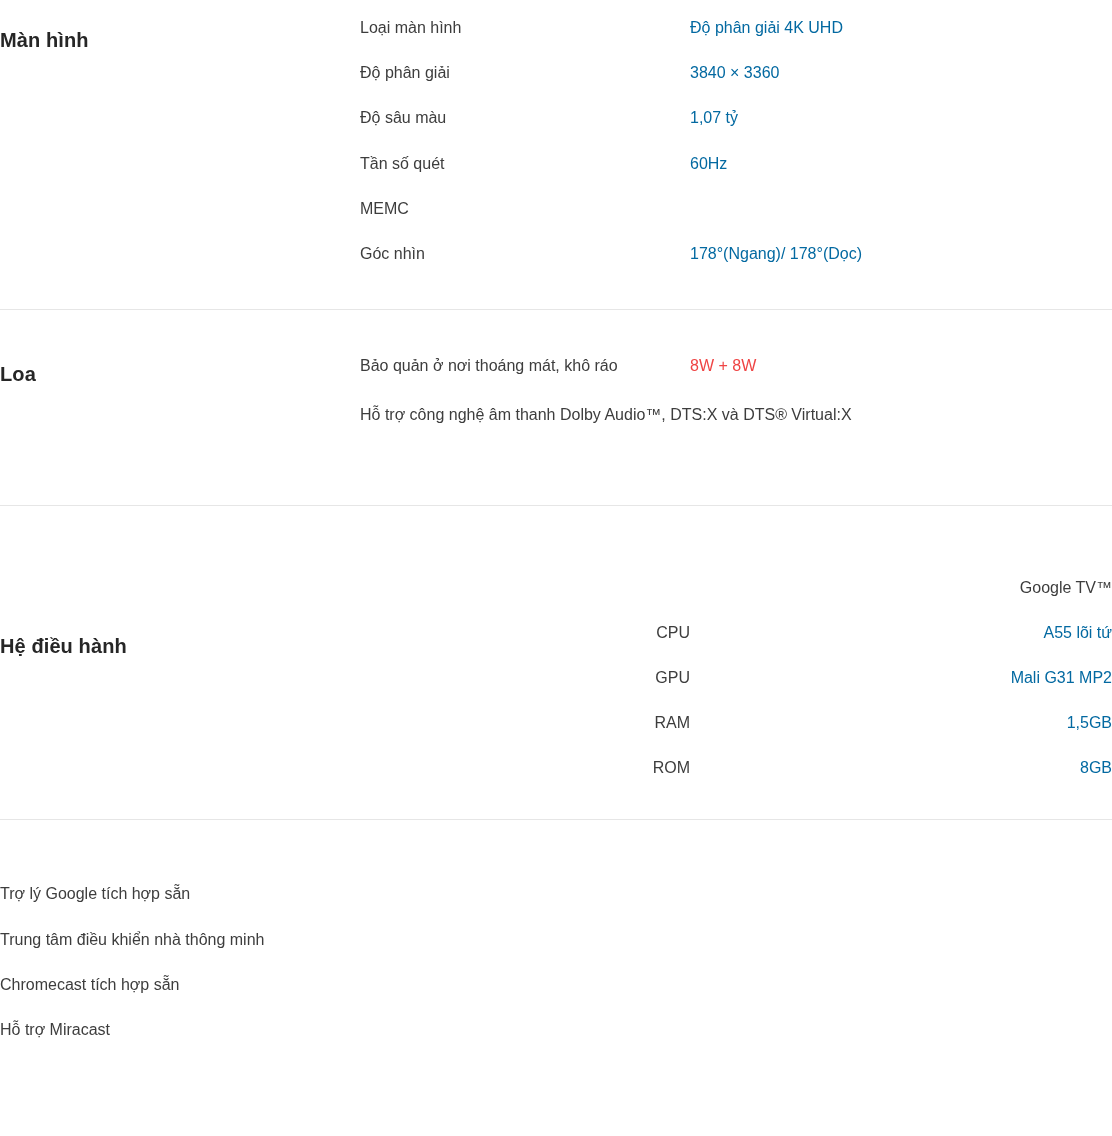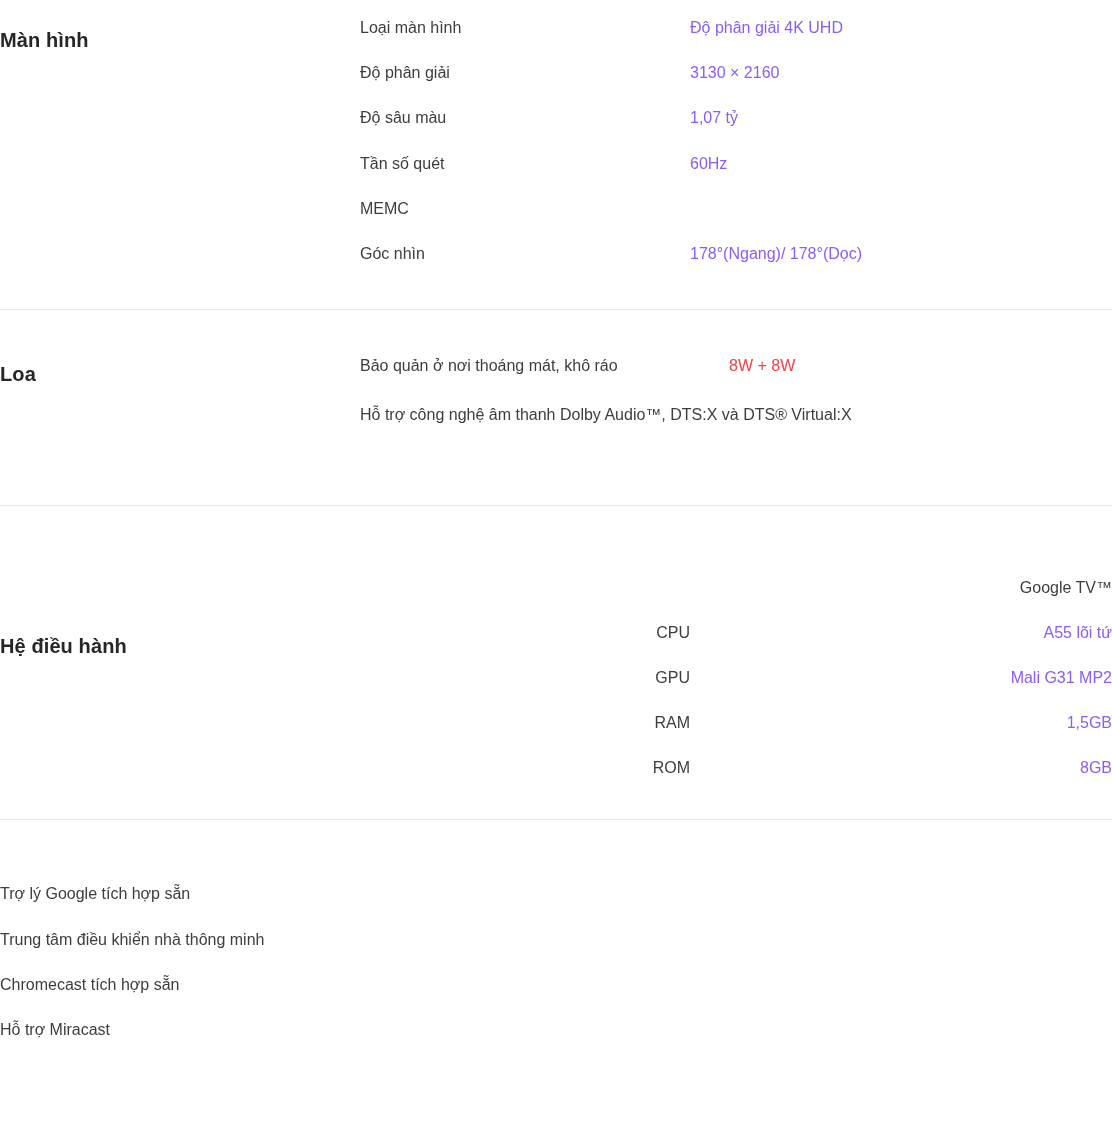--- a/index.html
+++ b/index.html
@@ -51,37 +51,37 @@
   .row-label {
     width: 330px;
     flex: 0 0 330px;
     font-size: 16px;
     color: #3d3d3d;
     line-height: 1.45;
   }
   .row-value {
     flex: 1 1 auto;
     font-size: 16px;
-    color: #8b5cf6;
+    color: #0369a1;
     line-height: 1.45;
   }
   .row-label.full {
     width: auto;
     flex: 1 1 auto;
   }
 
   
   #sec-display { padding-top: 16px; padding-bottom: 44px; }
   #sec-display .section-title { padding-top: 10px; }
   #sec-display .row { margin-bottom: 22px; }
   #sec-display .row:last-child { margin-bottom: 0; }
 
   #sec-speaker { padding-top: 44px; padding-bottom: 78px; }
   #sec-speaker .section-title { padding-top: 6px; }
-  #sec-speaker .row { margin-bottom: 26px; gap: 39px; }
+  #sec-speaker .row { margin-bottom: 26px; }
   #sec-speaker .row:last-child { margin-bottom: 0; }
   #sec-speaker .row-value { color: #ef4444; }
 
   #sec-os { padding-top: 70px; padding-bottom: 40px; }
   #sec-os .section-title { padding-top: 56px; }
   #sec-os .row { margin-bottom: 22px; text-align: right; }
   #sec-os .row:last-child { margin-bottom: 0; }
 
   #sec-smart { padding-top: 62px; padding-bottom: 80px; }
   #sec-smart .section-title { padding-top: 26px; }
@@ -95,21 +95,21 @@
 
   <div class="section" id="sec-display">
     <div class="section-title">Màn hình</div>
     <div class="section-rows">
       <div class="row">
         <div class="row-label">Loại màn hình</div>
         <div class="row-value">Độ phân giải 4K UHD</div>
       </div>
       <div class="row">
         <div class="row-label">Độ phân giải</div>
-        <div class="row-value">3130 × 2160</div>
+        <div class="row-value">3840 × 3360</div>
       </div>
       <div class="row">
         <div class="row-label">Độ sâu màu</div>
         <div class="row-value">1,07 tỷ</div>
       </div>
       <div class="row">
         <div class="row-label">Tần số quét</div>
         <div class="row-value">60Hz</div>
       </div>
       <div class="row">

